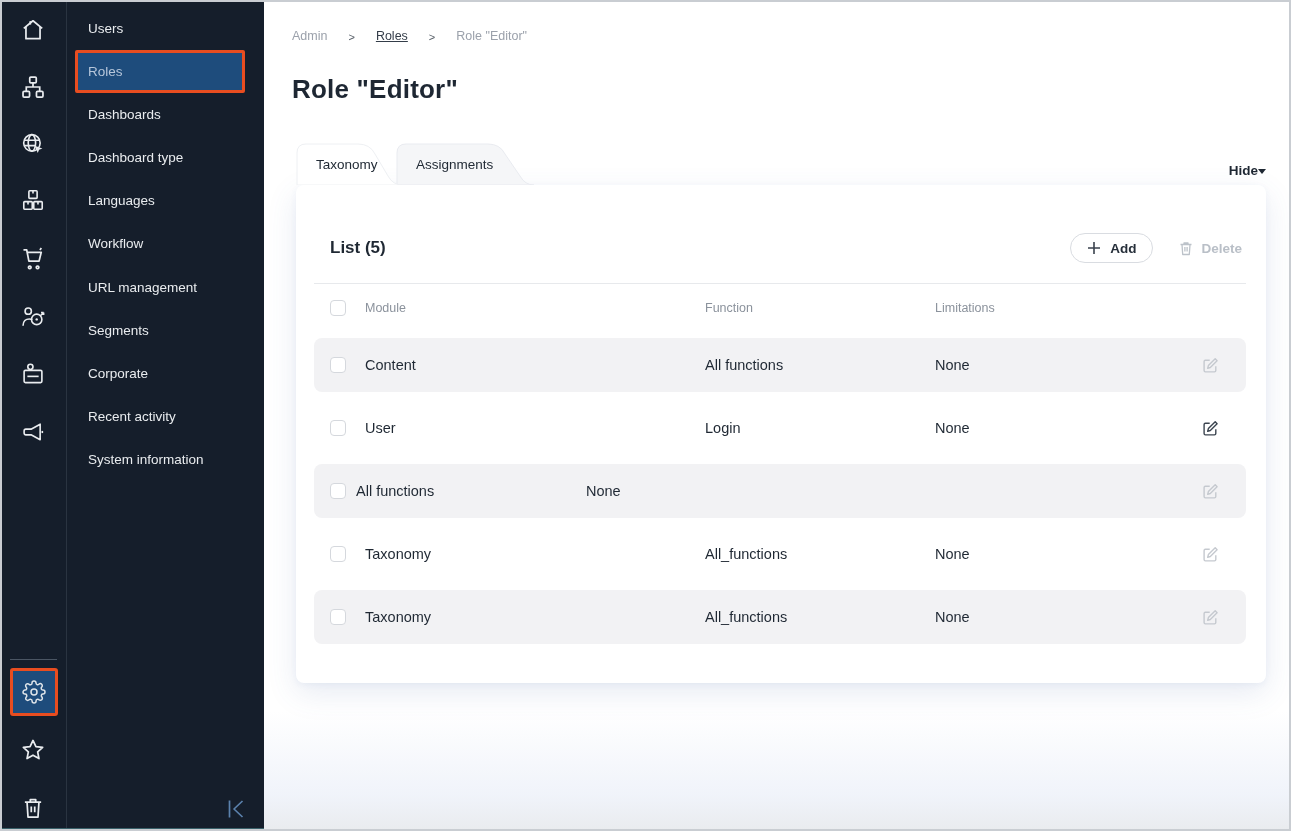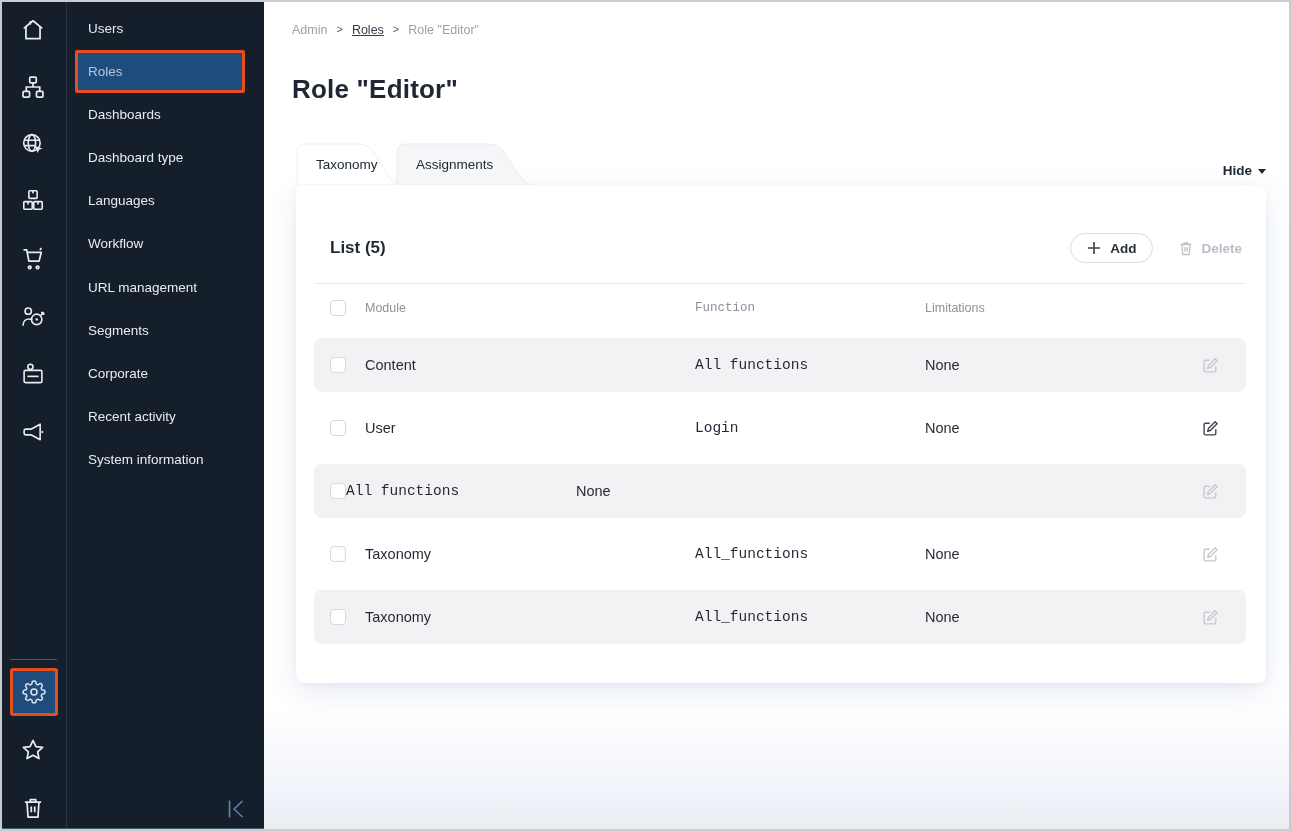--- a/index.html
+++ b/index.html
@@ -28,37 +28,37 @@
   .menu-item.active { color:#b6c6da; }
   .collapse-btn { position:absolute; right:16px; bottom:8px; width:24px; height:22px; color:#5b82ad; cursor:pointer; }
   .collapse-btn svg { width:24px; height:22px; }
   .sidebar-bottom-line { position:absolute; left:0; bottom:0; width:264px; height:3px; background:#39616a; z-index:6; }
 
   
   .main { position:absolute; left:264px; top:0; right:0; bottom:0; background:#fff; }
   .main-fade { position:absolute; left:0; right:0; bottom:0; height:120px;
                background:linear-gradient(180deg, rgba(235,240,250,0) 0%, rgba(228,234,246,.55) 70%, #e9ebee 100%); }
 
-  .breadcrumb { position:absolute; left:28px; top:23px; font-size:12.5px; color:#9ba1ab;
-                display:flex; gap:9px; align-items:flex-start; }
+  .breadcrumb { position:absolute; left:28px; top:29px; font-size:12.5px; color:#9ba1ab;
+                display:flex; gap:21px; align-items:flex-end; }
   .breadcrumb .sep { color:#555d66; font-size:11px; }
   .breadcrumb .bc-link { color:#343d49; text-decoration:underline; cursor:pointer; }
 
   .page-title { position:absolute; left:28px; top:74px; font-size:26px; font-weight:700; color:#1e2733; letter-spacing:.2px; }
 
   .tabs { position:absolute; left:32px; top:143px; height:42px; }
   .tab { position:absolute; top:0; height:42px; cursor:pointer; }
   .tab svg { position:absolute; left:0; top:0; }
   .tab .tab-label { position:absolute; left:20px; top:0; height:42px; line-height:44px;
                     font-size:13.5px; color:#222b36; white-space:nowrap; }
   .tab.t-policies { left:0; width:116px; z-index:3; }
   .tab.t-assignments { left:100px; width:150px; z-index:2; }
 
   .hide-ctl { position:absolute; top:163px; right:25px; font-size:13.5px; font-weight:700;
-              color:#1f2833; cursor:pointer; display:flex; align-items:center; gap:6px; }
+              color:#1f2833; cursor:pointer; display:flex; align-items:center; }
   .hide-ctl .caret { width:0; height:0; border-left:4.5px solid transparent;
                      border-right:4.5px solid transparent; border-top:5.5px solid #1f2833; margin-top:2px; }
 
   .card { position:absolute; left:32px; top:185px; width:970px; height:498px; background:#fff;
           border-radius:8px; box-shadow:0 10px 30px rgba(70,100,165,.13), 0 2px 6px rgba(70,100,165,.06); }
 
   .card-head { position:absolute; left:34px; right:24px; top:48px; height:30px;
                display:flex; align-items:center; justify-content:space-between; }
   .list-title { font-size:17px; font-weight:700; color:#1f2833; }
   .head-actions { display:flex; align-items:center; gap:26px; }
@@ -69,21 +69,21 @@
   .btn-delete { display:flex; align-items:center; gap:8px; font-size:13.5px; font-weight:700;
                 color:#b9bfc7; cursor:default; }
   .btn-delete svg { width:14px; height:15px; }
 
   .card-divider { position:absolute; left:18px; right:20px; top:98px; height:1px; background:#e7e9ec; }
 
   .trow { position:absolute; left:18px; width:932px; display:flex; align-items:center; }
   .col-check { width:16px; height:16px; margin-left:16px; border:1.5px solid #d5d8dd; border-radius:4px;
                background:#fff; flex:0 0 auto; cursor:pointer; }
   .col-module { margin-left:19px; width:330px; }
-  .col-function { width:220px;font-family:Liberation Mono, monospace; }
+  .col-function { margin-left:10px; width:220px; }
   .col-limit { margin-left:10px; flex:1; }
   .col-edit { width:17px; margin-right:27px; flex:0 0 auto; cursor:pointer; }
   .col-edit svg { width:17px; height:17px; display:block; }
 
   .thead { top:104px; height:38px; font-size:12.5px; color:#8b929c; }
   .rowitem { height:54px; border-radius:8px; font-size:14.5px; color:#1f2833; }
   .rowitem.shaded { background:#f2f2f4; }
   .r0 { top:153px; } .r1 { top:216px; } .r2 { top:279px; } .r3 { top:342px; } .r4 { top:405px; }
   .edit-gray { color:#c5c9cf; } .edit-dark { color:#3c4550; }
 </style>

